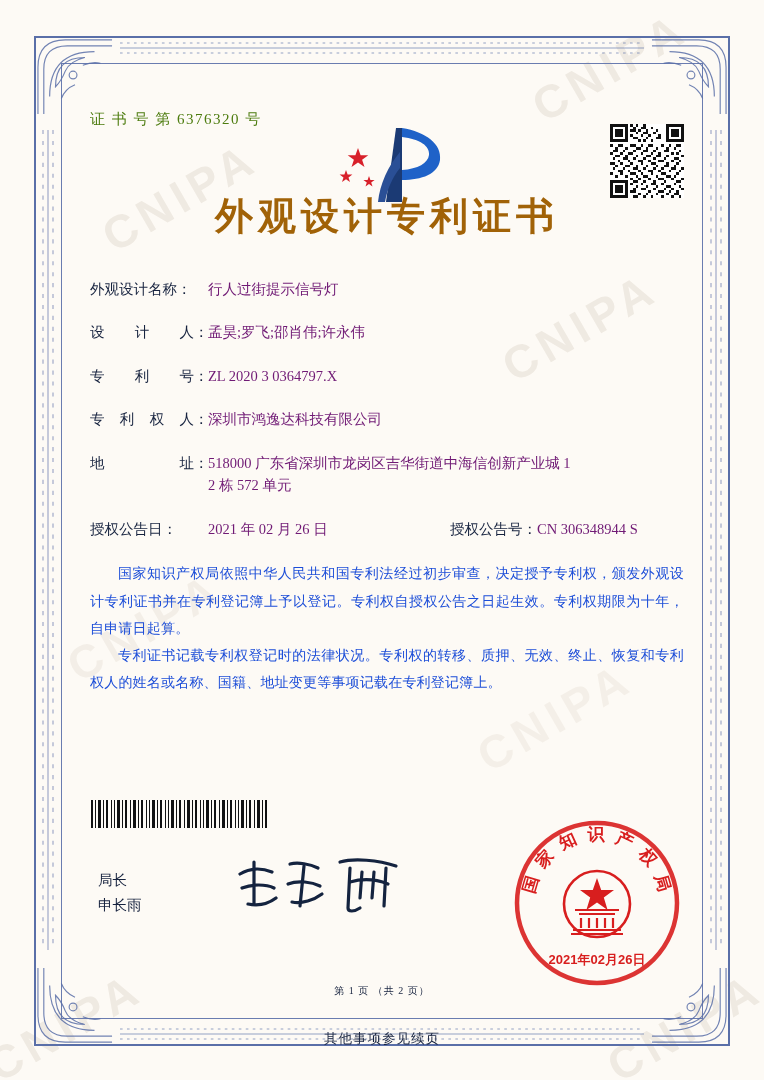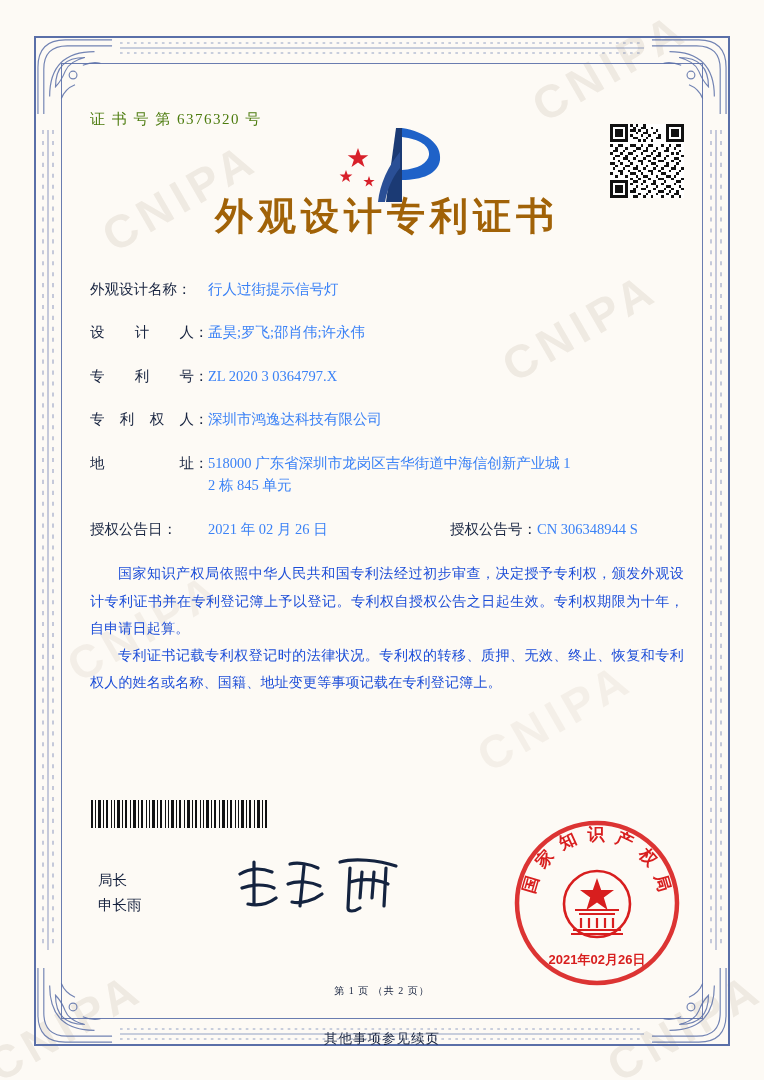--- a/index.html
+++ b/index.html
@@ -157,21 +157,21 @@
   }
   .lbl-spread {
     display: inline-block;
     width: 104px;
     text-align: justify;
     text-align-last: justify;
   }
   .field-colon { margin-left: 0px; }
   .field-value {
     flex: 1;
-    color: #3b82f6;
+    color: #701a75;
   }
   .field-value .line2 { display: block; }
 
   .two-col {
     display: flex;
     margin-bottom: 20px;
     font-size: 14.5px;
   }
   .two-col .col-a { width: 360px; display: flex; justify-content: center; }
   .two-col .col-b { display: flex; text-align: center; }
@@ -591,21 +591,21 @@
         </div>
         <div class="field-value">深圳市鸿逸达科技有限公司</div>
       </div>
 
       <div class="field-row">
         <div class="field-label">
           <span class="lbl-spread">地 址</span><span class="field-colon">：</span>
         </div>
         <div class="field-value">
           <span>518000 广东省深圳市龙岗区吉华街道中海信创新产业城 1</span>
-          <span class="line2">2 栋 845 单元</span>
+          <span class="line2">2 栋 572 单元</span>
         </div>
       </div>
 
       <div class="two-col">
         <div class="col-a">
           <div class="field-label">
             <span>授权公告日</span><span class="field-colon">：</span>
           </div>
           <div class="field-value">2021 年 02 月 26 日</div>
         </div>

